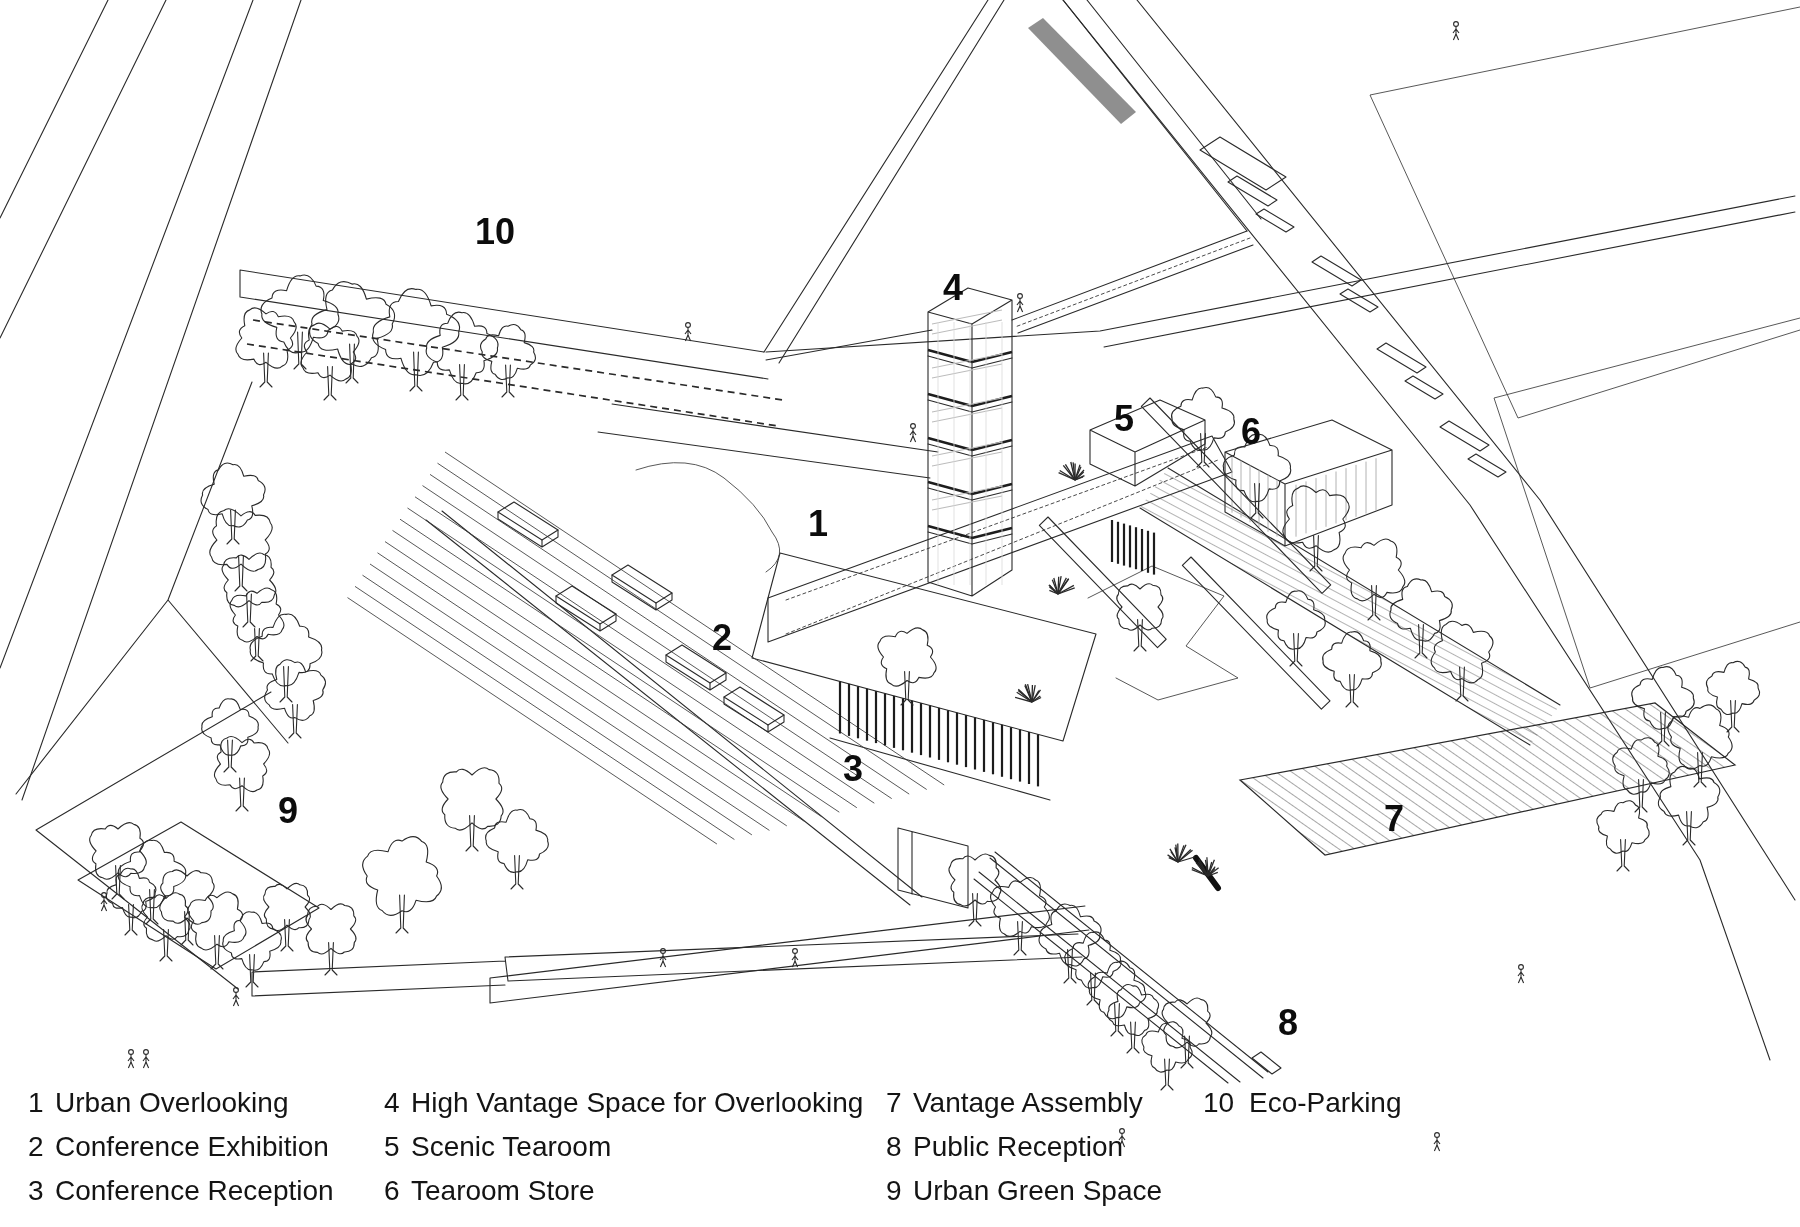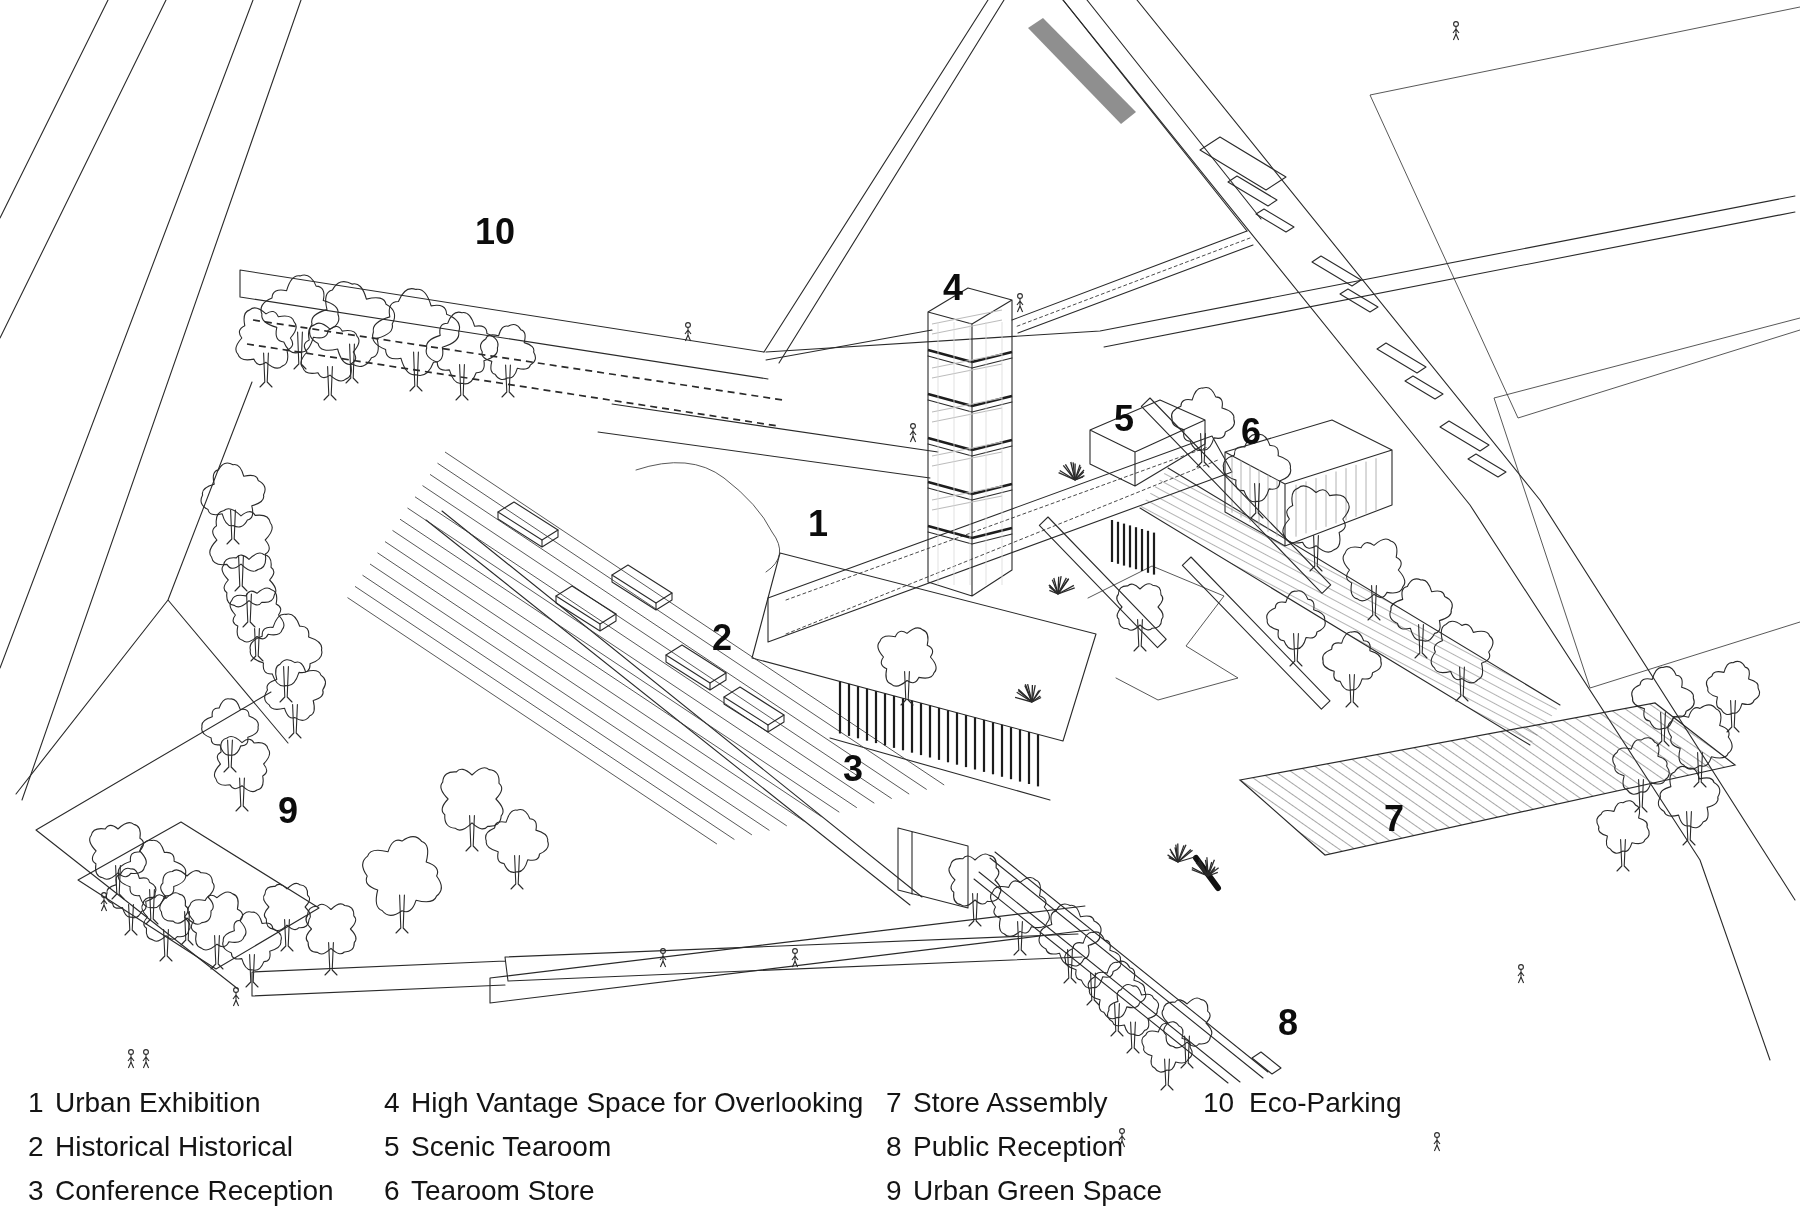--- a/index.html
+++ b/index.html
@@ -581,45 +581,45 @@
         <text x="1394" y="818" class="num" text-anchor="middle" dominant-baseline="central">7</text>
         <text x="1288" y="1022" class="num" text-anchor="middle" dominant-baseline="central">8</text>
         <text x="288" y="810" class="num" text-anchor="middle" dominant-baseline="central">9</text>
         <text x="495" y="231" class="num" text-anchor="middle" dominant-baseline="central">10</text>
       </g>
   </svg>
 
   <div class="legend">
     <div class="legend-item c1 r1">
       <span class="ln">1</span>
-      <span class="lt">Urban Exhibition</span>
+      <span class="lt">Urban Overlooking</span>
     </div>
     <div class="legend-item c1 r2">
       <span class="ln">2</span>
-      <span class="lt">Historical Historical</span>
+      <span class="lt">Conference Exhibition</span>
     </div>
     <div class="legend-item c1 r3">
       <span class="ln">3</span>
       <span class="lt">Conference Reception</span>
     </div>
     <div class="legend-item c2 r1">
       <span class="ln">4</span>
       <span class="lt">High Vantage Space for Overlooking</span>
     </div>
     <div class="legend-item c2 r2">
       <span class="ln">5</span>
       <span class="lt">Scenic Tearoom</span>
     </div>
     <div class="legend-item c2 r3">
       <span class="ln">6</span>
       <span class="lt">Tearoom Store</span>
     </div>
     <div class="legend-item c3 r1">
       <span class="ln">7</span>
-      <span class="lt">Store Assembly</span>
+      <span class="lt">Vantage Assembly</span>
     </div>
     <div class="legend-item c3 r2">
       <span class="ln">8</span>
       <span class="lt">Public Reception</span>
     </div>
     <div class="legend-item c3 r3">
       <span class="ln">9</span>
       <span class="lt">Urban Green Space</span>
     </div>
     <div class="legend-item c4 r1">

